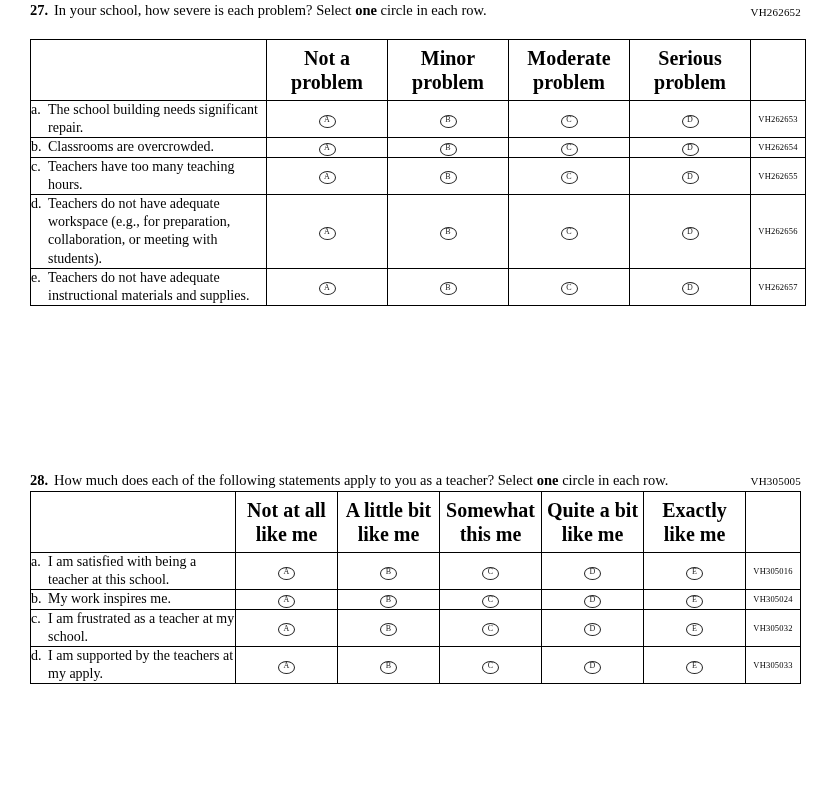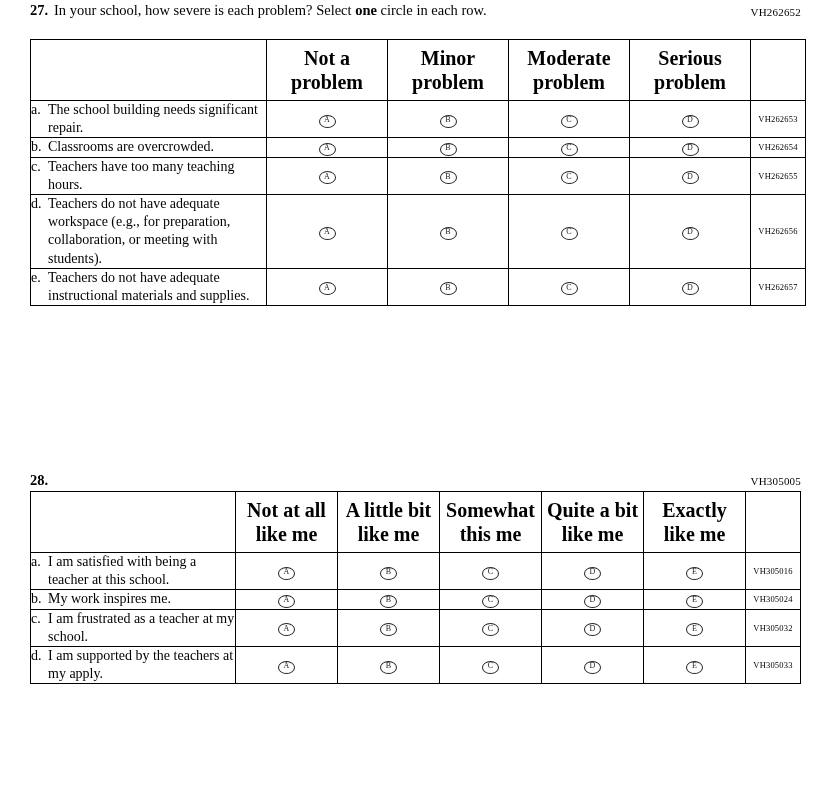--- a/index.html
+++ b/index.html
@@ -242,20 +242,23 @@
       </tbody>
     </table>
   </div>
 
   <div class="question" id="q28">
 
     <div class="varid" id="vh-q28">VH305005</div>
 
     <div class="qhead">
       <div class="qnum">28.</div>
+      <div class="qtext">
+        <span>How much does each of the following statements apply to you as a teacher? Select </span><b>one</b><span> circle in each row.</span>
+      </div>
     </div>
 
     <table class="grid" id="tbl28" style="">
       <colgroup>
         <col class="c-stem">
           <col class="c-opt">
           <col class="c-opt">
           <col class="c-opt">
           <col class="c-opt">
           <col class="c-opt">

